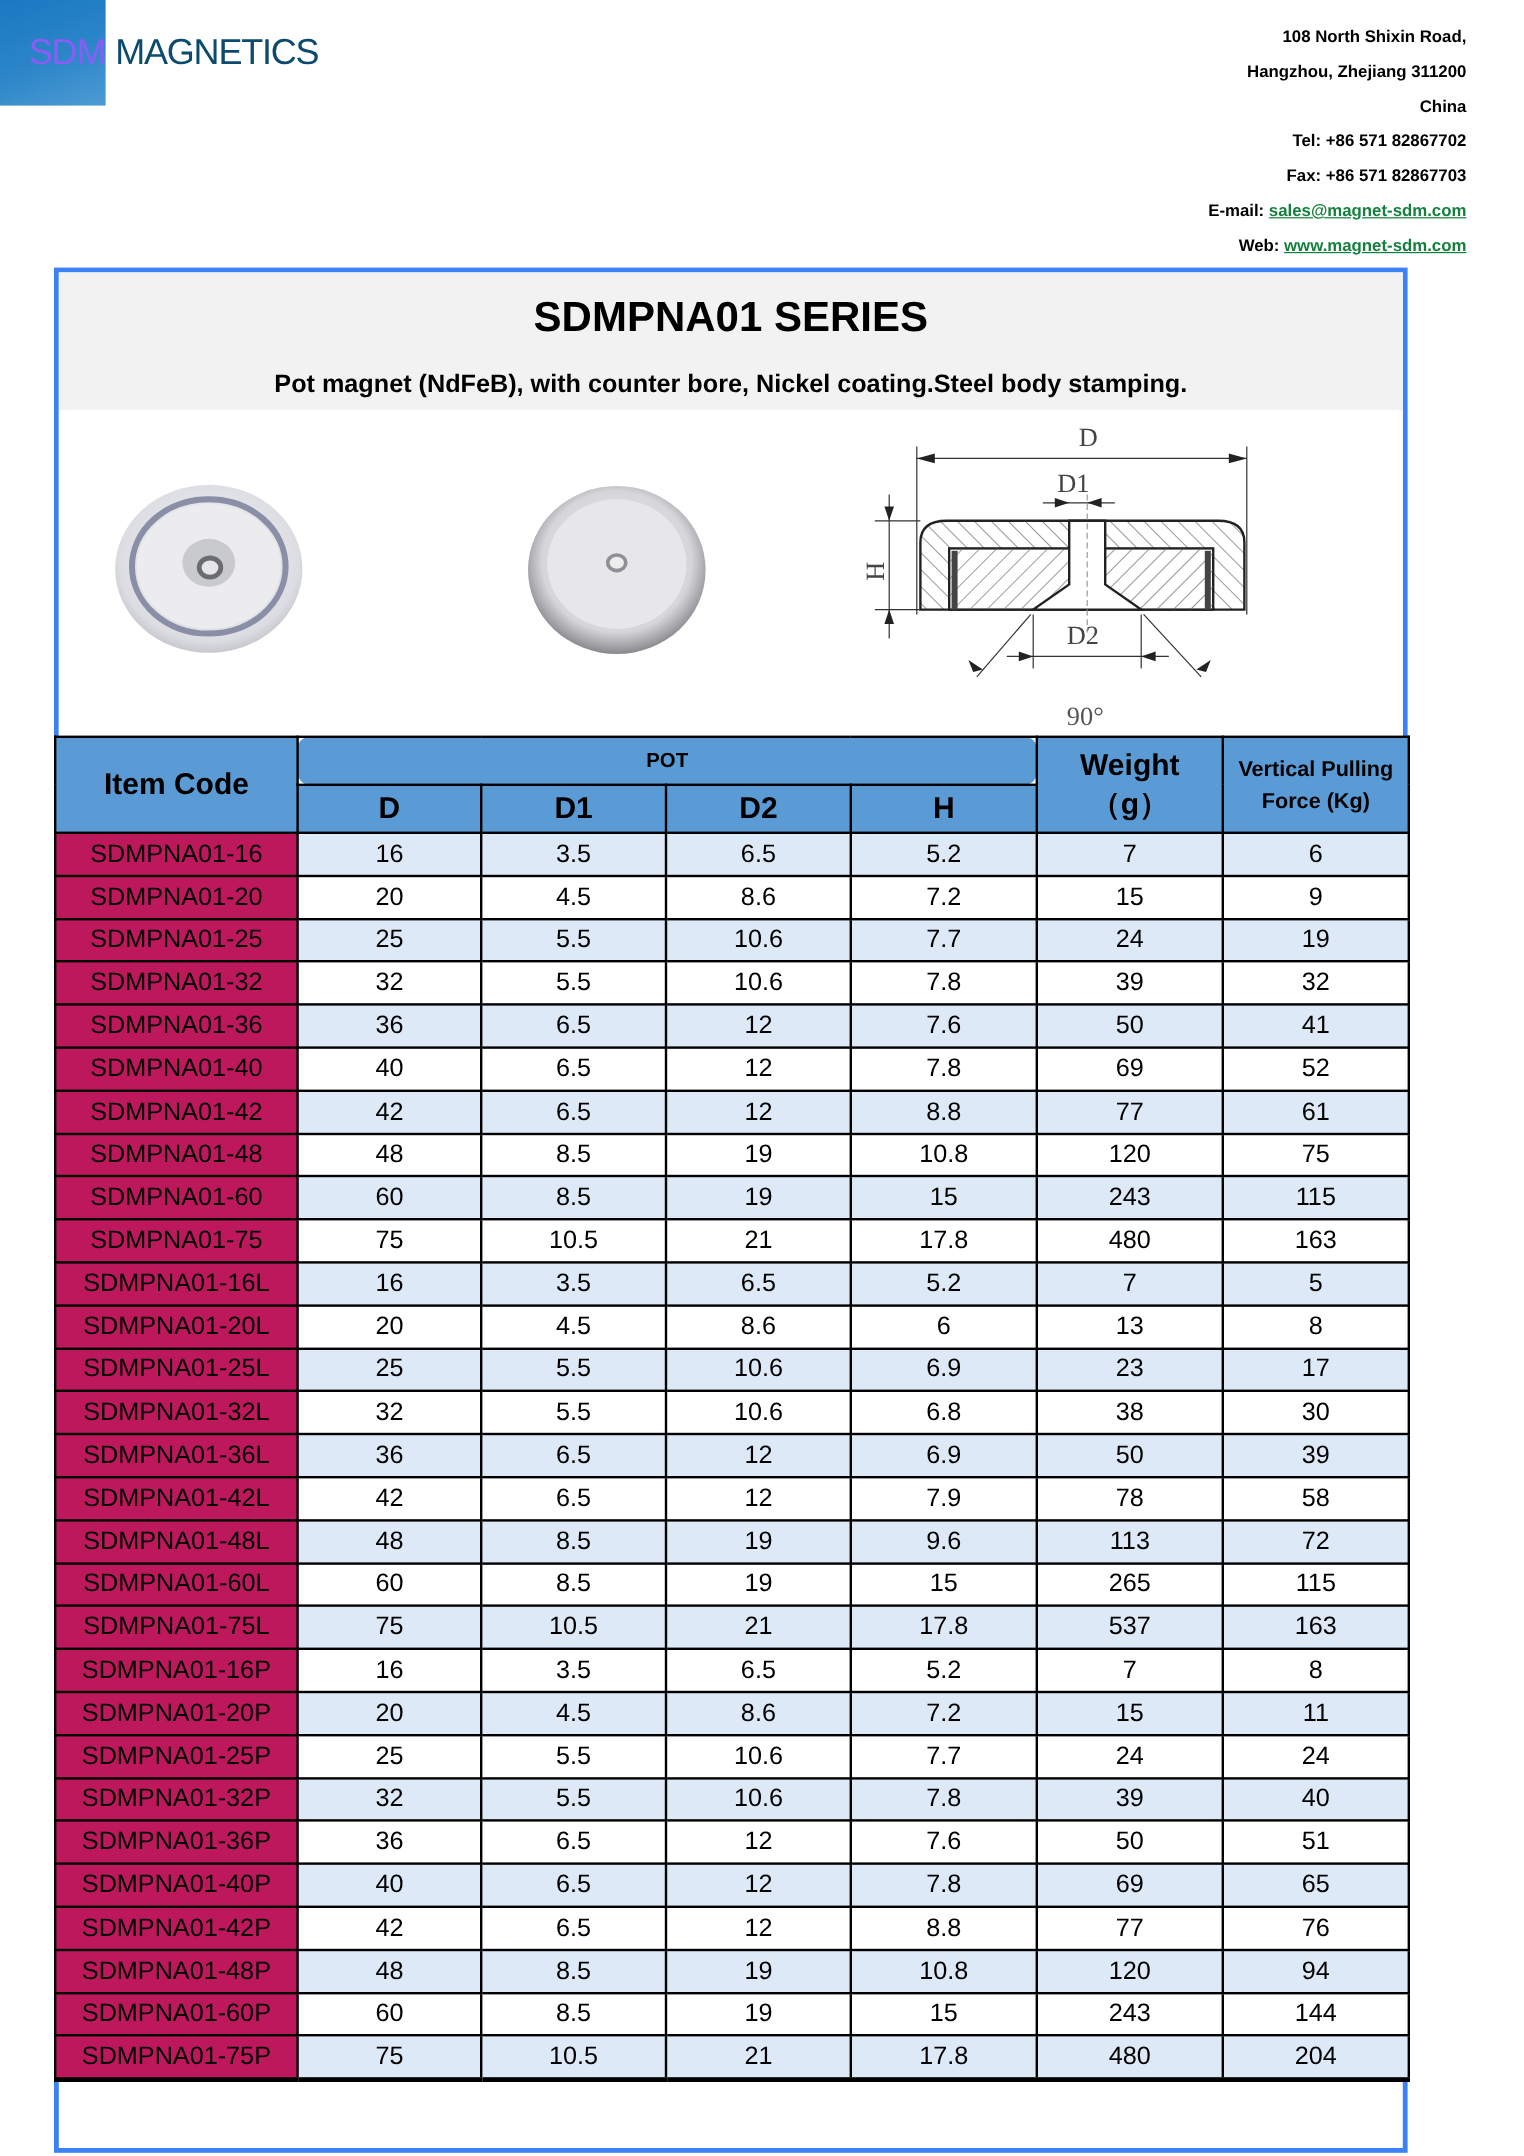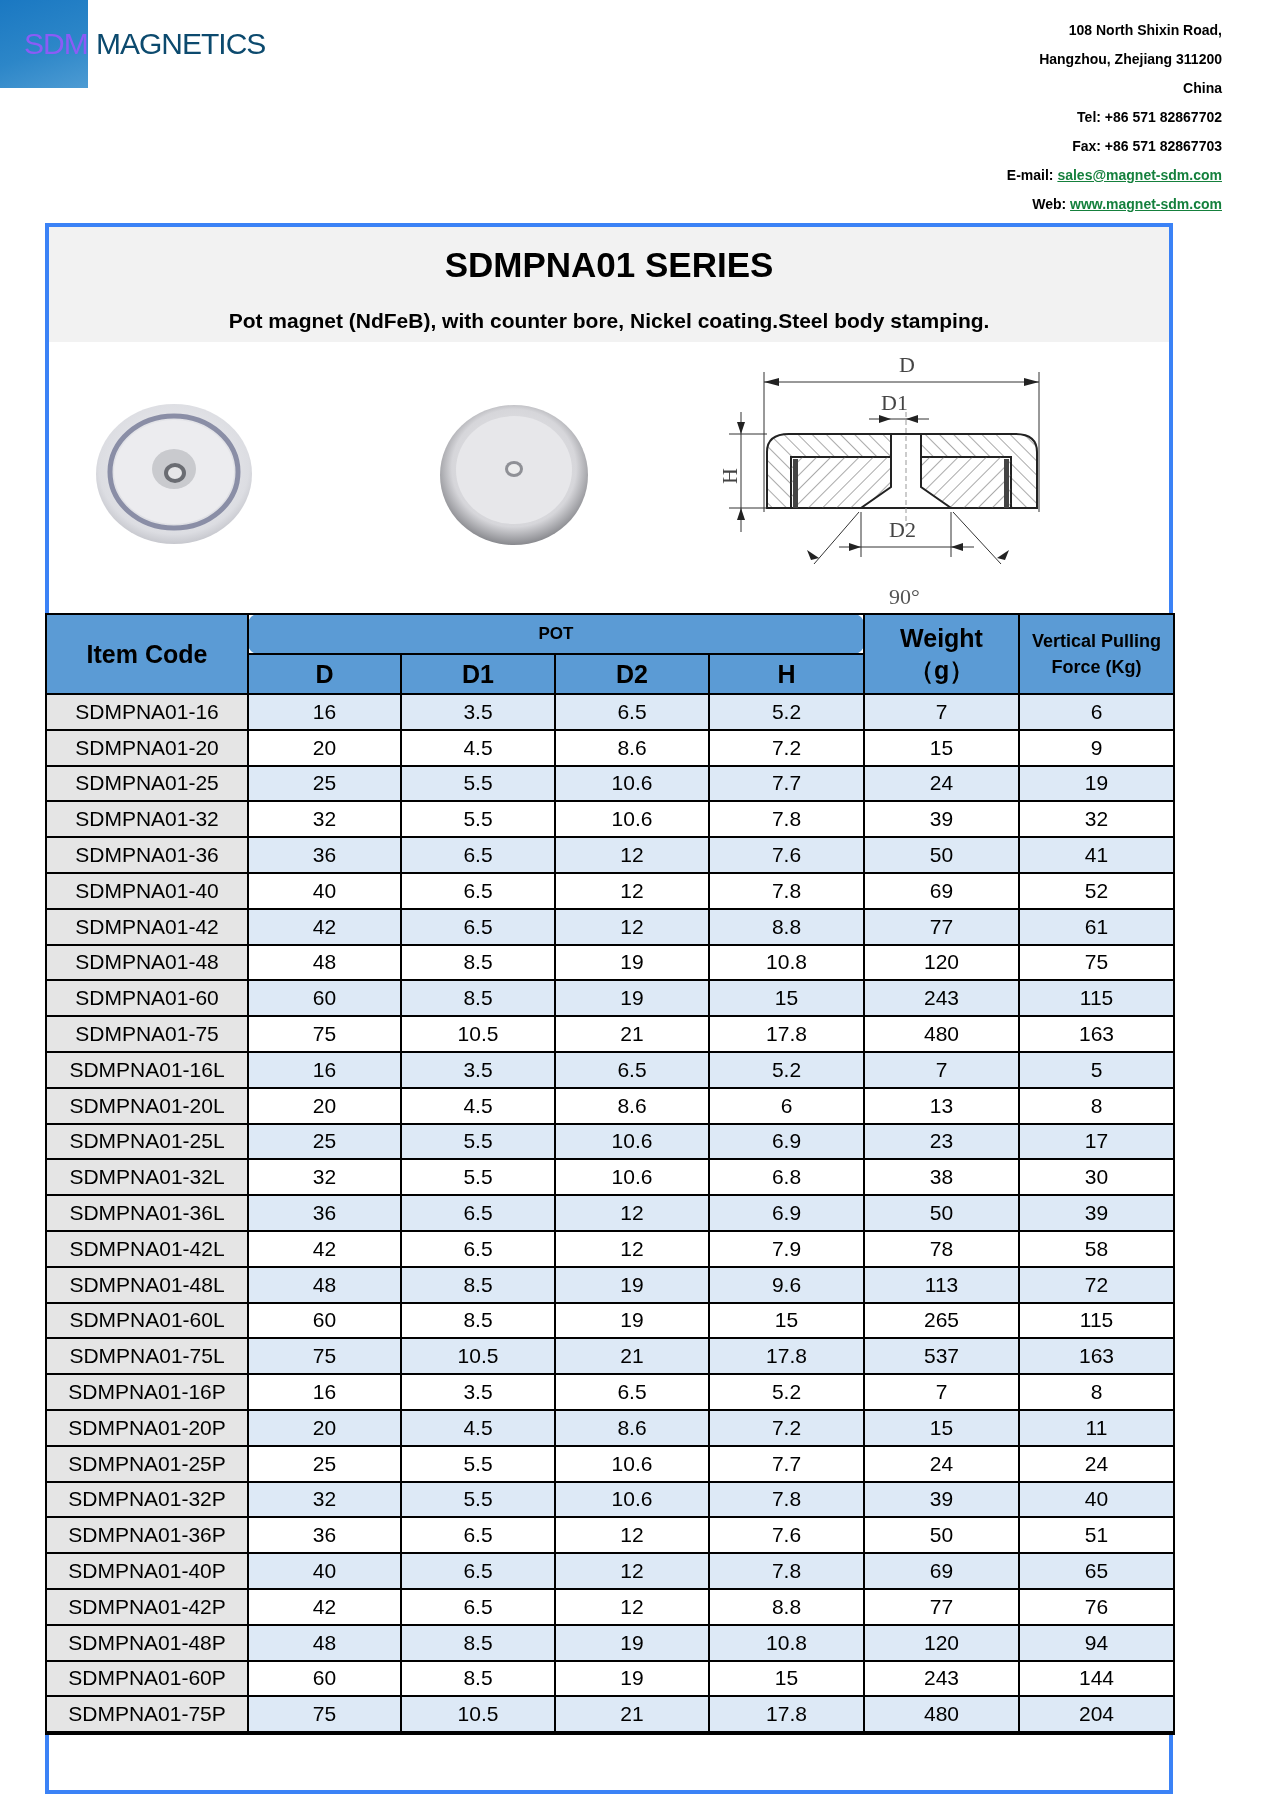--- a/index.html
+++ b/index.html
@@ -36,21 +36,21 @@
   table.spec { position:absolute; left:-4px; top:386px; width:1128px;
     border-collapse:collapse; table-layout:fixed;padding-left:12px; }
   table.spec th, table.spec td { border:2px solid #000; text-align:center; padding:0; }
   table.spec th { background:#5b9bd5; font-weight:bold; color:#000; }
   th.h-item { font-size:25px; }
   th.h-pot { font-size:17px; height:38px;border-radius:10px; }
   th.h-sub { font-size:25px; height:38px; }
   th.h-weight { font-size:25px; line-height:32px; }
   th.h-force { font-size:18px; line-height:26px; }
   table.spec td { font-size:21px; height:33.8px; }
-  td.code { background:#e5e5e5; }
+  td.code { background:#be185d; }
   tr.odd td.val { background:#dde9f6; }
   tr.even td.val { background:#ffffff; }
   table.spec tbody tr:last-child td { border-bottom:4px solid #000; }
 </style>
 </head>
 <body>
 
 <div class="logo">
   <div class="logo-square"></div>
   <span class="logo-sdm">SDM</span>

